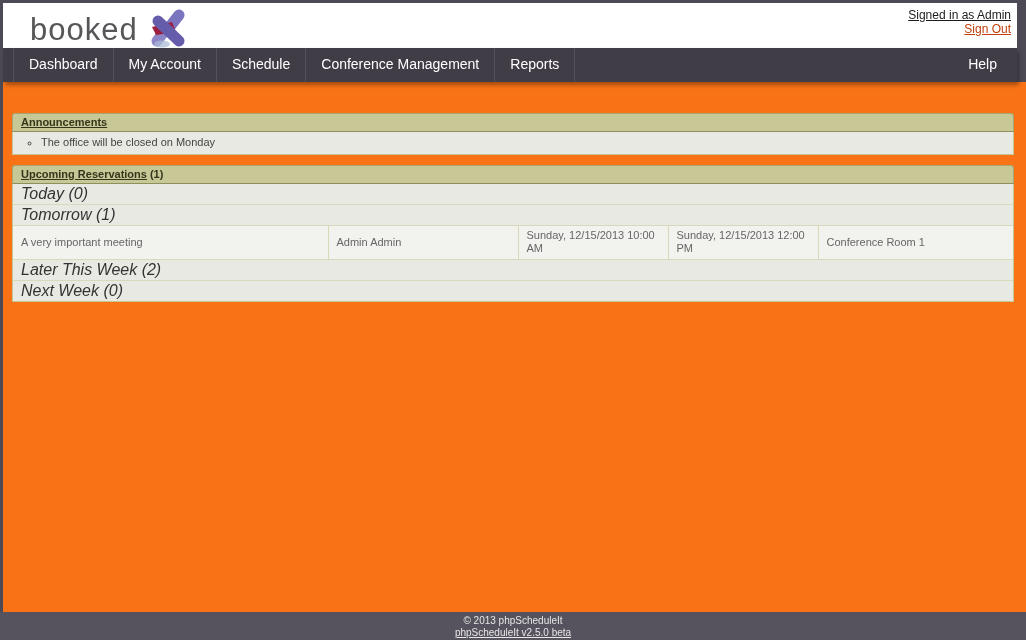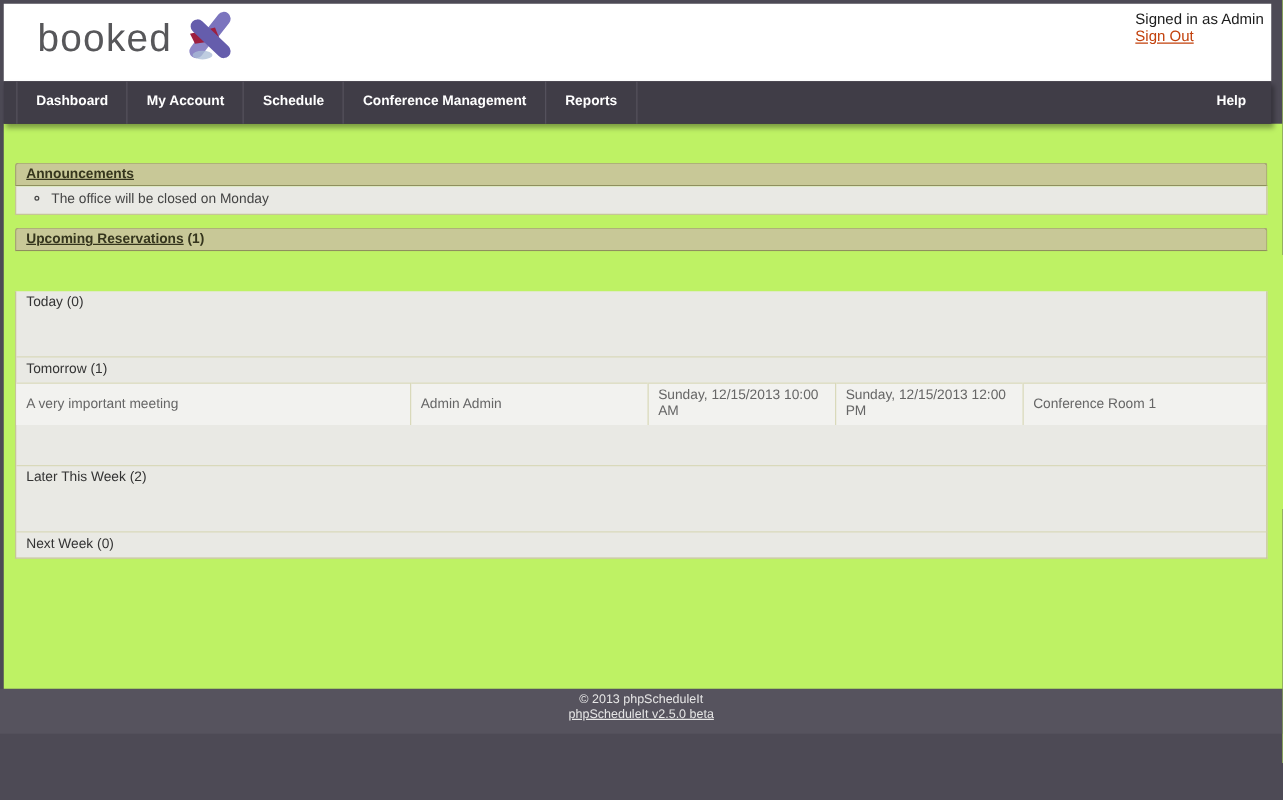--- a/index.html
+++ b/index.html
@@ -7,63 +7,63 @@
   body {
     background: #4d4a55;
     font-family: "Liberation Sans", "DejaVu Sans", sans-serif;
     overflow: hidden;
   }
   .page { width: 1026px; height: 640px; position: relative; }
 
   
   .masthead {
     margin: 3px 9px 0 3px;
-    height: 62px;
+    height: 45px;
     background: #ffffff;
     position: relative;
   }
   .logo-wrap {
     position: absolute; left: 27px; top: 3px;
     display: flex; align-items: center;
   }
   .logo-text {
     font-size: 31px; font-weight: 300; letter-spacing: 1px;
     color: #57575a; line-height: 40px;
   }
   .logo-icon { margin-left: 8px; margin-top: 2px; }
   .signin {
     position: absolute; right: 6px; top: 5px;
-    text-align: left; font-size: 12px; line-height: 14px; color: #1c1c1c;
+    text-align: right; font-size: 12px; line-height: 14px; color: #1c1c1c; text-decoration: underline;
   }
   .signout-link { color: #c2410c; text-decoration: underline; cursor: pointer; display: inline-block; }
 
   
   .navbar {
     margin: 0 9px 0 3px;
     height: 34px;
     background: #403d47;
     display: flex;
     box-shadow: 2px 3px 4px rgba(0,0,0,0.35);
     position: relative; z-index: 2;
   }
   .nav-item {
-    color: #ffffff; font-size: 11px; font-weight: bold;
+    color: #ffffff; font-size: 14px; font-weight: normal;
     line-height: 33px; padding: 0 15px;
     border-right: 1px solid #54515c;
     cursor: pointer; white-space: nowrap;
   }
   .nav-item:first-child { border-left: 1px solid #54515c; margin-left: 10px; }
   .nav-spacer { flex: 1; }
   .nav-help { border-right: none; padding: 0 20px; }
 
   
   .content {
     margin-left: 3px;
-    height: 452px;
-    background: #bef264;
+    height: 530px;
+    background: #f97316;
     position: relative; z-index: 1;
     padding-top: 1px;
   }
   .panel { margin: 0 12px 0 9px; }
   .panel-announcements { margin-top: 30px; }
   .panel-reservations { margin-top: 10px; }
   .panel-header {
     background: #c8c897;
     border: 1px solid #a6a673;
     border-bottom-color: #8f8f5e;
@@ -78,24 +78,23 @@
     background: #e9e9e4;
   }
   .bullet-list {
     list-style: circle;
     padding: 3px 8px 5px 28px;
     font-size: 11px; color: #444444;
   }
   .bullet-list li { line-height: 14px; }
   .group-row {
     padding: 3px 8px 4px 8px;
-    font-size: 11px; color: #333333;
+    font-size: 16px; font-style: italic; color: #333333;
     border-top: 1px solid #d9d9ba;
     line-height: 13px;
-    margin-top: 32px;
   }
   .group-row:first-child { border-top: 0; }
   .detail-table {
     width: 100%; border-collapse: collapse;
     background: #f2f2ef;
     font-size: 11px; color: #666666;
     border-top: 1px solid #d9d9ba;
   }
   .detail-table td {
     padding: 3px 8px 4px 8px;

